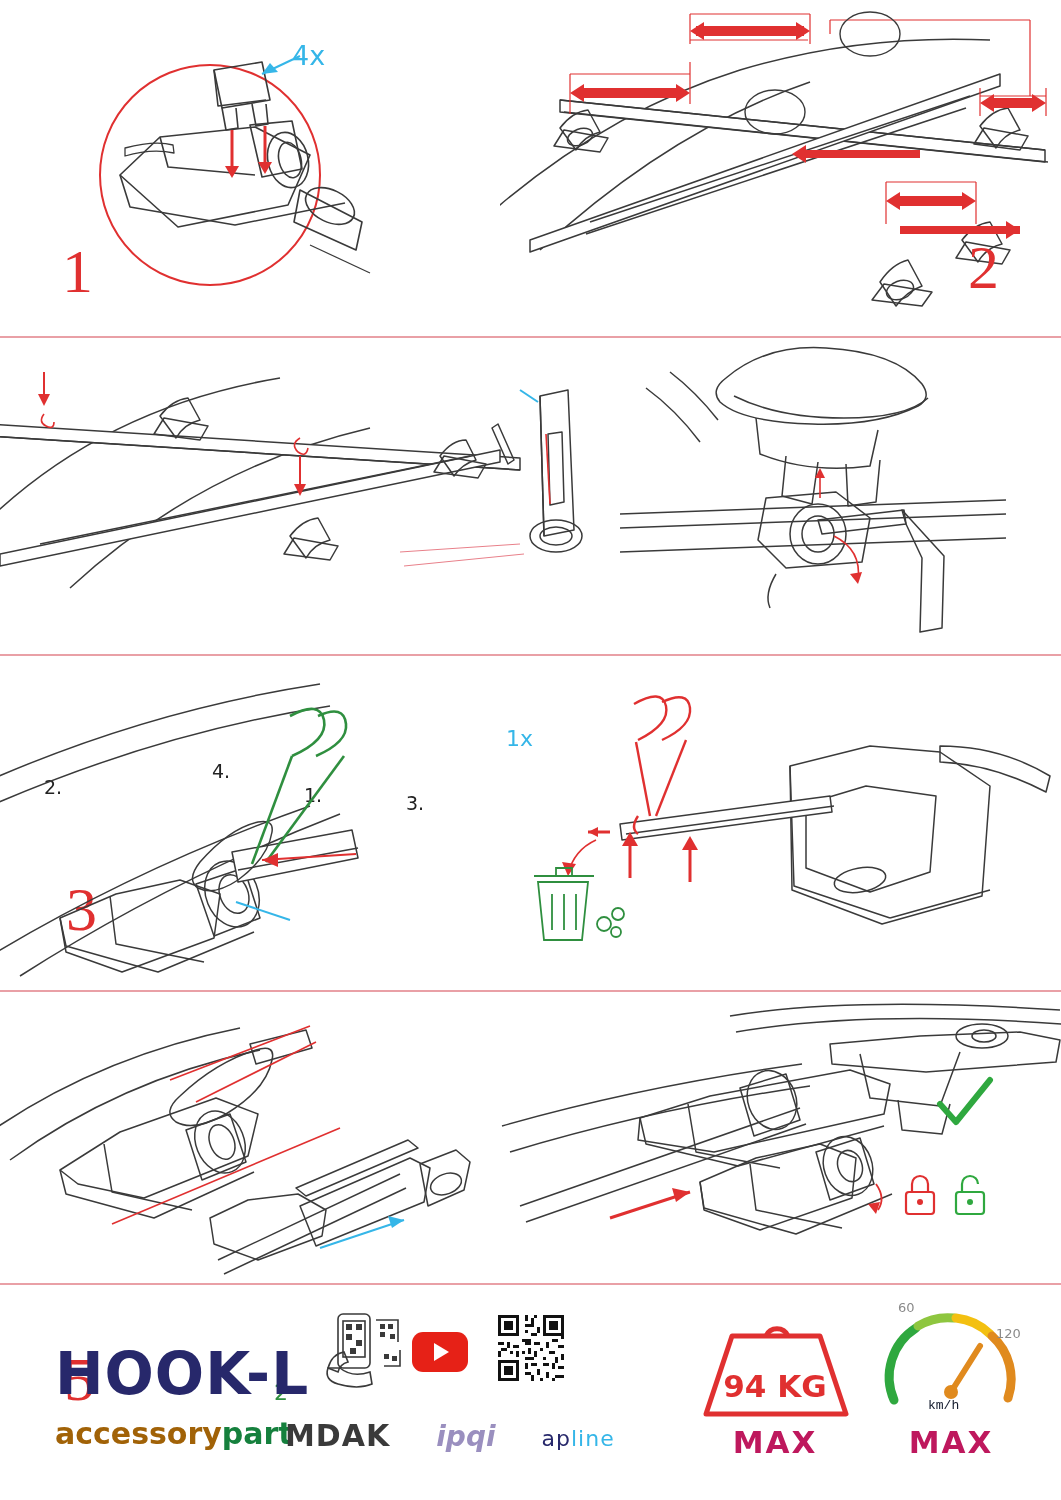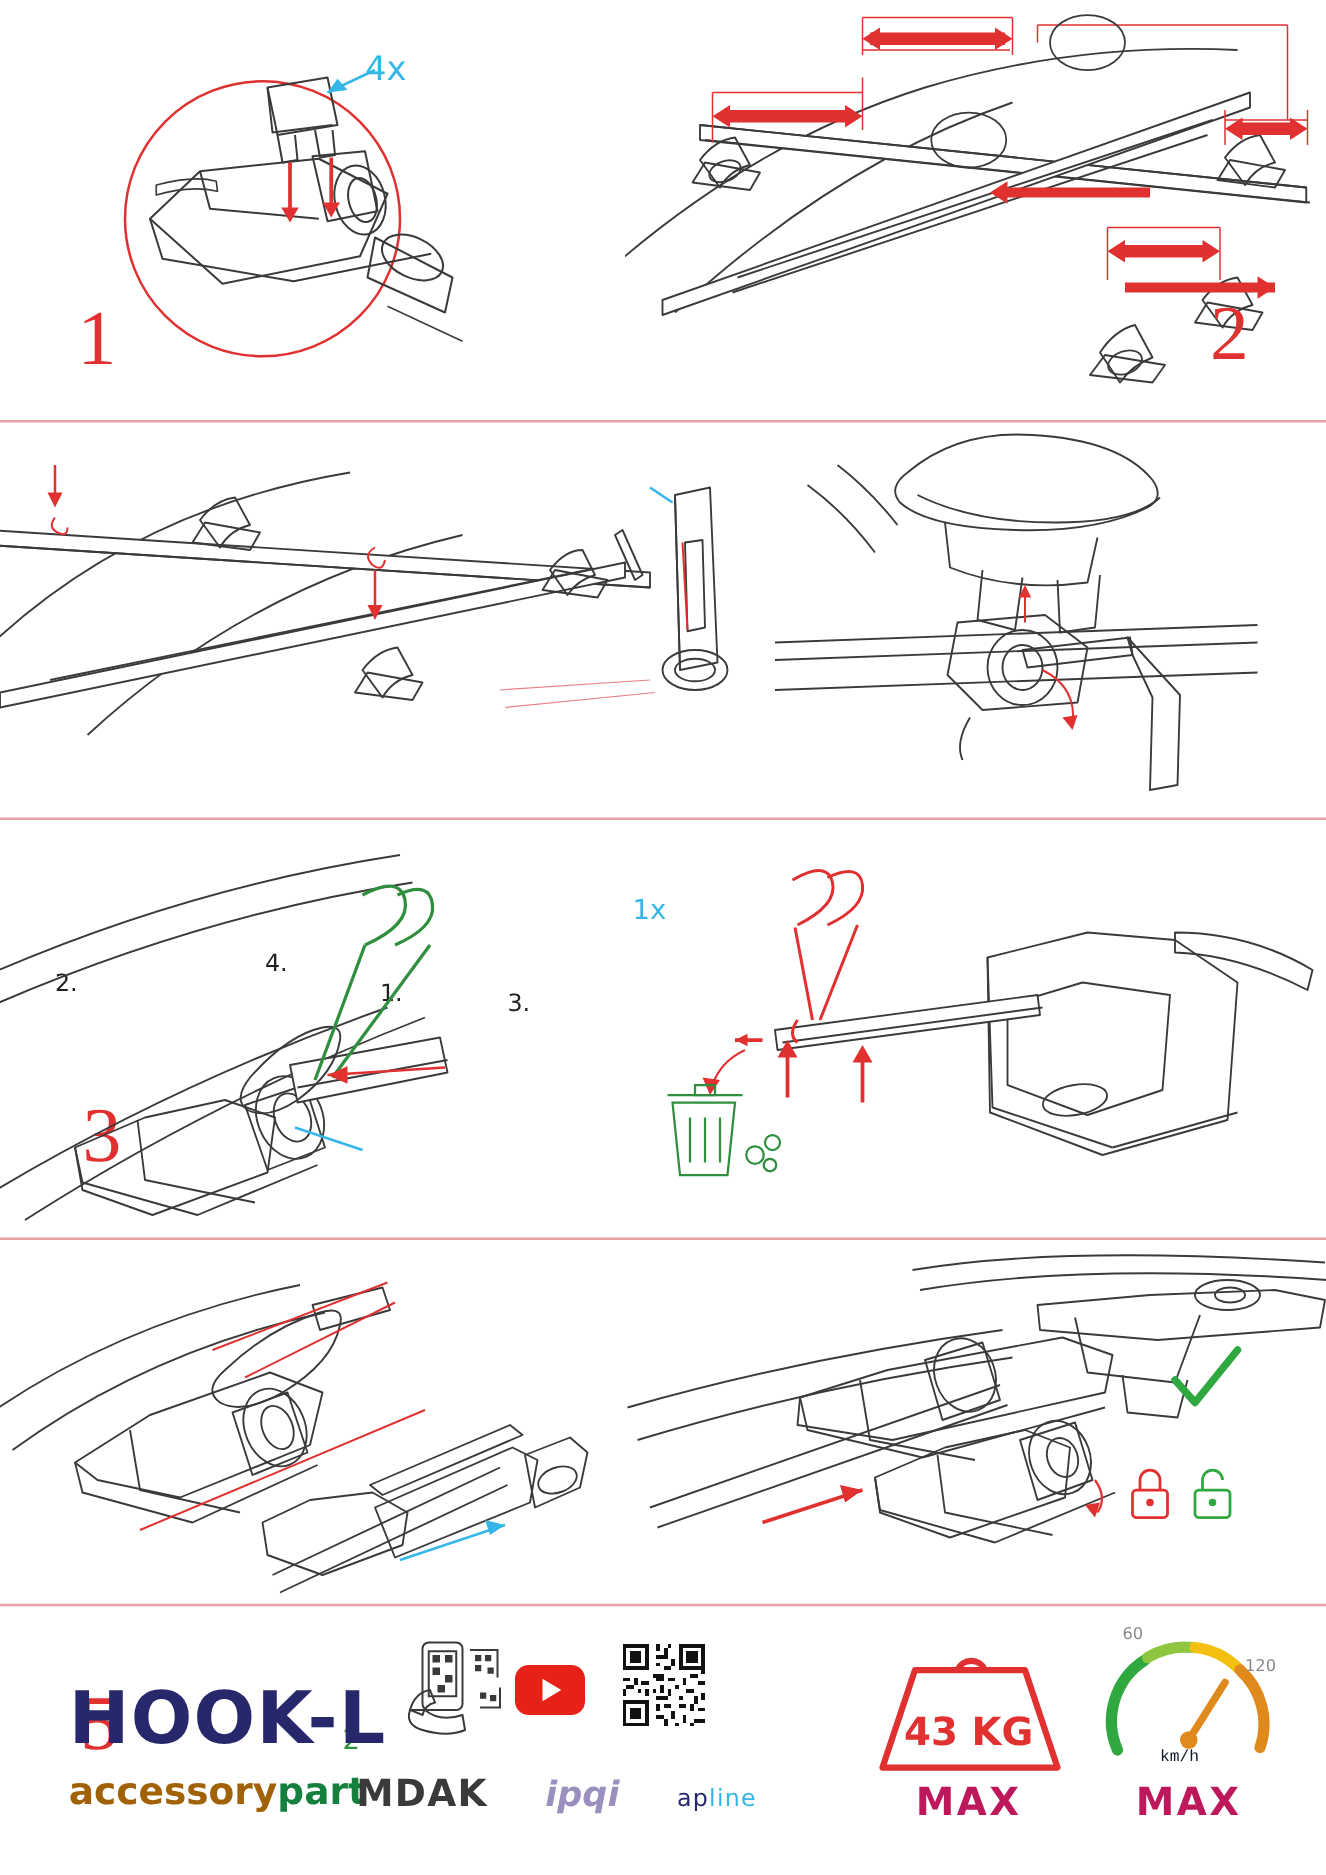--- a/index.html
+++ b/index.html
@@ -3,33 +3,33 @@
 <meta charset="utf-8">
 <style>
   html,body{margin:0;padding:0;background:#ffffff;}
   body{width:1061px;height:1500px;font-family:"DejaVu Sans",sans-serif;color:#1a1a1a;position:relative;overflow:hidden;}
   .sheet{position:absolute;inset:0;}
   .rule{position:absolute;left:0;width:1061px;height:2px;background:#e9a0a6;}
   .panel{position:absolute;box-sizing:border-box;}
   .stepnum{position:absolute;font-family:"DejaVu Serif",serif;font-weight:700;color:#e03030;font-size:62px;line-height:1;letter-spacing:1px;}
   .stepnum.thin{font-family:"Liberation Serif",serif;font-weight:400;}
   .callout{position:absolute;color:#35b6e8;font-family:"DejaVu Sans",sans-serif;font-size:27px;font-weight:500;}
-  .callout.small{font-size:22px;}
+  .callout.small{font-size:22px;margin-top:10px;}
   .reddim{position:absolute;color:#e03030;font-size:20px;font-family:"DejaVu Sans",sans-serif;}
   .blk{position:absolute;color:#222;font-size:19px;font-family:"DejaVu Sans",sans-serif;}
   svg{display:block;}
   .brand{position:absolute;left:55px;top:1340px;}
   .brand-title{font-family:"DejaVu Sans",sans-serif;font-size:58px;font-weight:700;color:#27286b;letter-spacing:1px;}
   .brand-sub{font-family:"DejaVu Sans",sans-serif;font-size:30px;font-weight:700;margin-top:8px;}
   .brand-sub .a{color:#a16207;}
   .brand-sub .p{color:#15803d;}
   .logos{position:absolute;left:285px;top:1418px;display:flex;align-items:baseline;gap:46px;}
   .logo{font-family:"DejaVu Sans",sans-serif;font-size:30px;font-weight:700;color:#3a3a3a;letter-spacing:1px;}
   .logo.ipqi{color:#9a8fbf;font-weight:700;font-style:italic;font-size:28px;letter-spacing:0;}
-  .logo.apline{font-weight:400;font-size:19px;color:#27286b;text-align:right;}
+  .logo.apline{font-weight:400;font-size:22px;color:#27286b;text-align:right;}
   .logo.apline .l{color:#35b6e8;}
   .weight-val{position:absolute;left:690px;top:1368px;width:170px;text-align:center;color:#e03030;font-size:31px;font-weight:700;font-family:"DejaVu Sans",sans-serif;}
   .maxlabel{position:absolute;font-family:"DejaVu Sans",sans-serif;font-size:31px;font-weight:700;color:#be185d;letter-spacing:2px;}
   .kmh{position:absolute;font-size:13px;color:#0f172a;font-family:Liberation Mono, monospace;}
   .spd{position:absolute;font-size:13px;color:#8a8a8a;font-family:"DejaVu Sans",sans-serif;}
 </style>
 </head>
 <body>
 
 <div class="sheet">
@@ -466,21 +466,21 @@
   <div class="logos">
     <div class="logo"><span>MDAK</span></div>
     <div class="logo ipqi"><span>ipqi</span></div>
     <div class="logo apline"><span>ap</span><span class="l">line</span></div>
   </div>
 
   <svg style="position:absolute;left:688px;top:1306px" width="176" height="116" viewBox="0 0 176 116">
     <path d="M44 30 L132 30 L158 108 L18 108 Z" fill="none" stroke="#e03030" stroke-width="5" stroke-linejoin="round"></path>
     <path d="M78 30 a12 12 0 0 1 22 0" fill="none" stroke="#e03030" stroke-width="5"></path>
   </svg>
-  <div class="weight-val">43 KG</div>
+  <div class="weight-val">94 KG</div>
   <div class="maxlabel" style="left:690px;top:1424px;width:170px;text-align:center">MAX</div>
 
   <svg style="position:absolute;left:876px;top:1300px" width="150" height="122" viewBox="0 0 150 122">
     <path d="M18 100 a58 58 0 0 1 22 -72" fill="none" stroke="#2fa83f" stroke-width="9" stroke-linecap="round"></path>
     <path d="M42 26 a58 58 0 0 1 36 -8" fill="none" stroke="#8ec63f" stroke-width="9" stroke-linecap="round"></path>
     <path d="M80 18 a58 58 0 0 1 34 16" fill="none" stroke="#f3c011" stroke-width="9" stroke-linecap="round"></path>
     <path d="M116 36 a58 58 0 0 1 16 62" fill="none" stroke="#e08a1e" stroke-width="9" stroke-linecap="round"></path>
     <circle cx="75" cy="92" r="7" fill="#e08a1e"></circle>
     <path d="M75 92 L104 46" stroke="#e08a1e" stroke-width="6" stroke-linecap="round"></path>
   </svg>

